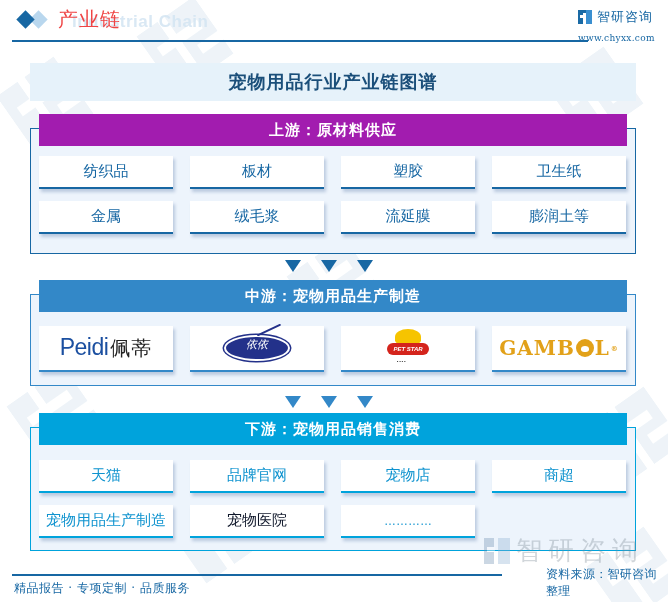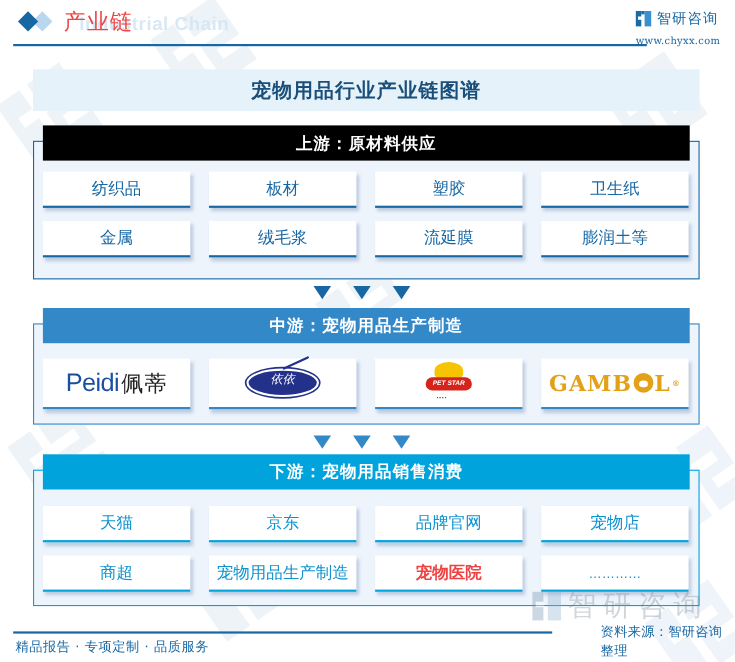--- a/index.html
+++ b/index.html
@@ -95,21 +95,21 @@
     <span class="brand-name">智研咨询</span>
   </div>
   <div class="brand-url">www.chyxx.com</div>
 </div>
 
 <div class="main-title-bar">
   <span class="main-title">宠物用品行业产业链图谱</span>
 </div>
 
 <div class="section-box" style="left:30px;top:128px;height:126px;"></div>
-<div class="section-header" style="left:39px;top:114px;background:#000000;">
+<div class="section-header" style="left:39px;top:114px;background:#a21caf;">
   <span>上游：原材料供应</span>
 </div>
 <div class="cards" style="left:39px;top:156px;row-gap:12px;">
   <div class="card" style="color:#1767a3;border-bottom:2.5px solid #1767a3;">纺织品</div>
   <div class="card" style="color:#1767a3;border-bottom:2.5px solid #1767a3;">板材</div>
   <div class="card" style="color:#1767a3;border-bottom:2.5px solid #1767a3;">塑胶</div>
   <div class="card" style="color:#1767a3;border-bottom:2.5px solid #1767a3;">卫生纸</div>
   <div class="card" style="color:#1767a3;border-bottom:2.5px solid #1767a3;">金属</div>
   <div class="card" style="color:#1767a3;border-bottom:2.5px solid #1767a3;">绒毛浆</div>
   <div class="card" style="color:#1767a3;border-bottom:2.5px solid #1767a3;">流延膜</div>
@@ -162,26 +162,25 @@
   <div class="arrow light"></div>
   <div class="arrow light"></div>
 </div>
 
 <div class="section-box" style="left:30px;top:427px;height:124px;border-color:#00a3dc;"></div>
 <div class="section-header" style="left:39px;top:413px;background:#00a3dc;">
   <span>下游：宠物用品销售消费</span>
 </div>
 <div class="cards" style="left:39px;top:460px;row-gap:12px;">
   <div class="card" style="color:#0f93cf;border-bottom:2.5px solid #00a3dc;">天猫</div>
-  <div class="card" style="color:#0f93cf;border-bottom:2.5px solid #00a3dc;">京东</div>
   <div class="card" style="color:#0f93cf;border-bottom:2.5px solid #00a3dc;">品牌官网</div>
   <div class="card" style="color:#0f93cf;border-bottom:2.5px solid #00a3dc;">宠物店</div>
   <div class="card" style="color:#0f93cf;border-bottom:2.5px solid #00a3dc;">商超</div>
   <div class="card" style="color:#0f93cf;border-bottom:2.5px solid #00a3dc;">宠物用品生产制造</div>
-  <div class="card" style="color:#ef4444;border-bottom:2.5px solid #00a3dc;font-weight:bold;">宠物医院</div>
+  <div class="card" style="color:#0f172a;border-bottom:2.5px solid #00a3dc;">宠物医院</div>
   <div class="card" style="color:#0f93cf;border-bottom:2.5px solid #00a3dc;font-size:12px;">…………</div>
 </div>
 
 <div class="footer-brand-wm">
   <div class="lg">
     <span style="left:0;top:0;width:10px;height:26px;"></span>
     <span style="left:14px;top:0;width:12px;height:26px;background:#8fb2d2;"></span>
     <span style="left:3px;top:9px;width:8px;height:5px;background:#fff;"></span>
   </div>
   <span class="txt">智研咨询</span>

